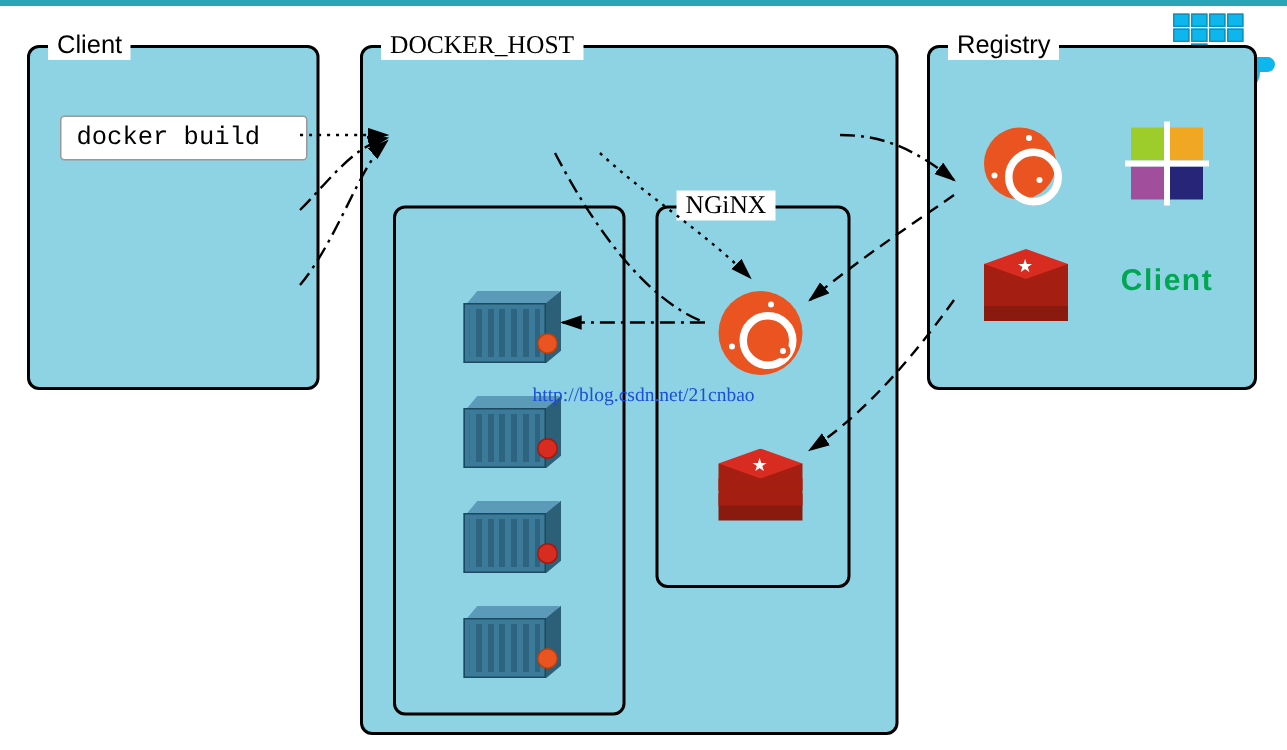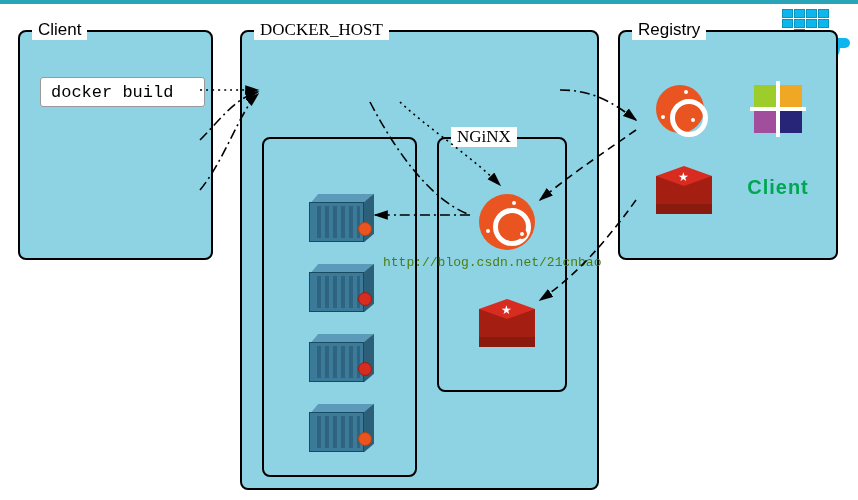--- a/index.html
+++ b/index.html
@@ -48,21 +48,21 @@
 .nginx-txt { font-family: Arial,sans-serif; font-weight:bold; font-size:20px; color:#00a651; letter-spacing:1px; }
 .reg-grid { position:absolute; top:42px; left:20px; display:grid; grid-template-columns:80px 100px; grid-template-rows:70px 70px; gap:8px; align-items:center; justify-items:center; }
 .img-stack { position:absolute; }
 .img-ubuntu-big { left:40px; top:55px; }
 .img-redis-big { left:40px; top:160px; }
 .whale { position: absolute; right: 8px; top: 4px; width: 84px; height: 58px; }
 .whale-body { position:absolute; bottom:0; left:8px; width:66px; height:26px; background:#0db7ed; border-radius:12px 12px 14px 14px; }
 .whale-body::after { content:""; position:absolute; right:-10px; top:2px; width:14px; height:10px; background:#0db7ed; border-radius:0 6px 6px 0; }
 .whale-boxes { position:absolute; bottom:24px; left:16px; display:grid; grid-template-columns:repeat(4,11px); grid-auto-rows:9px; gap:1px; }
 .whale-boxes span { background:#0db7ed; border:1px solid #0a94be; }
-.watermark { position:absolute; left:355px; top:255px; font-size:13px; color:#4d7c0f; font-family:Liberation Mono, monospace;margin-left:28px; }
+.watermark { position:absolute; left:355px; top:255px; font-size:13px; color:#1d4ed8; font-family:Liberation Serif, serif; }
 svg.arrows { position:absolute; top:0; left:0; width:858px; height:500px; pointer-events:none; }
 .arrowpath { stroke:#000; stroke-width:1.6; fill:none; }
 .dotted { stroke-dasharray:2 4; }
 .dashdot { stroke-dasharray:10 4 2 4; }
 .dashed { stroke-dasharray:8 5; }
 marker path.mh { fill:#000; }
 </style>
 </head>
 <body>
 

